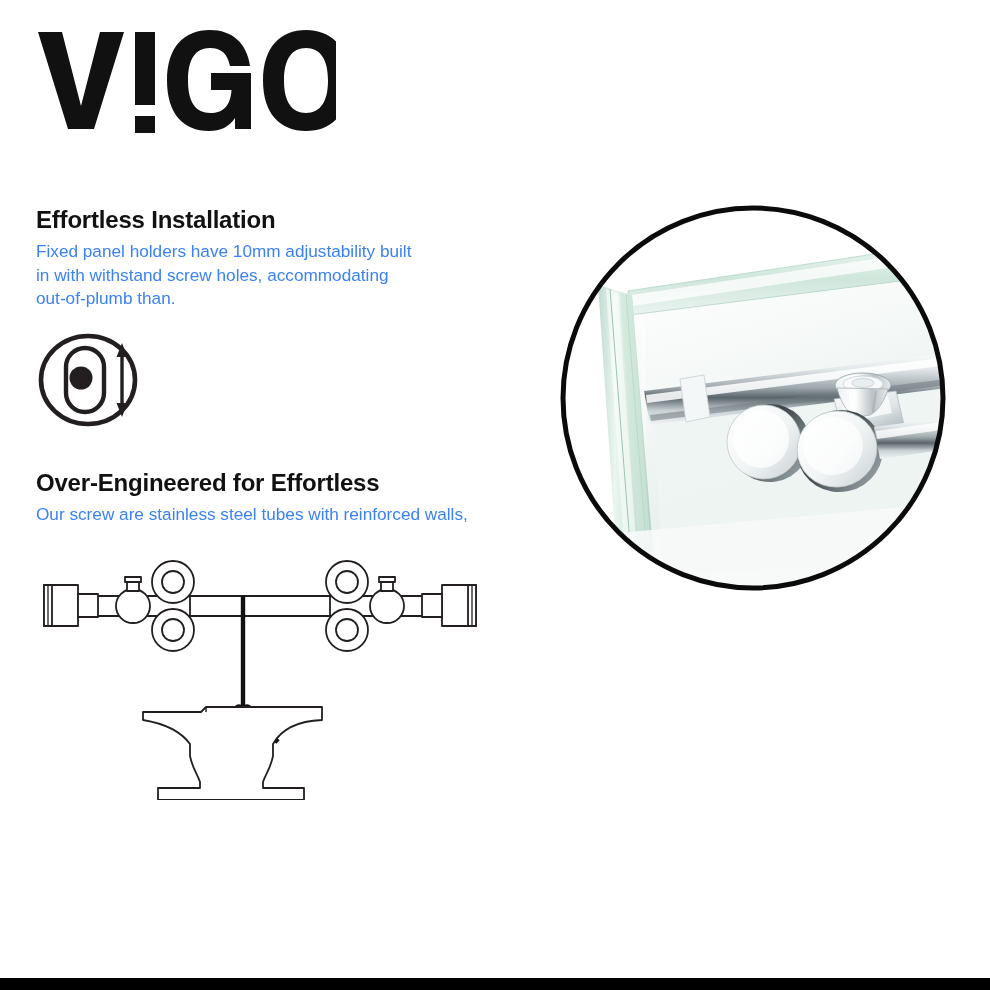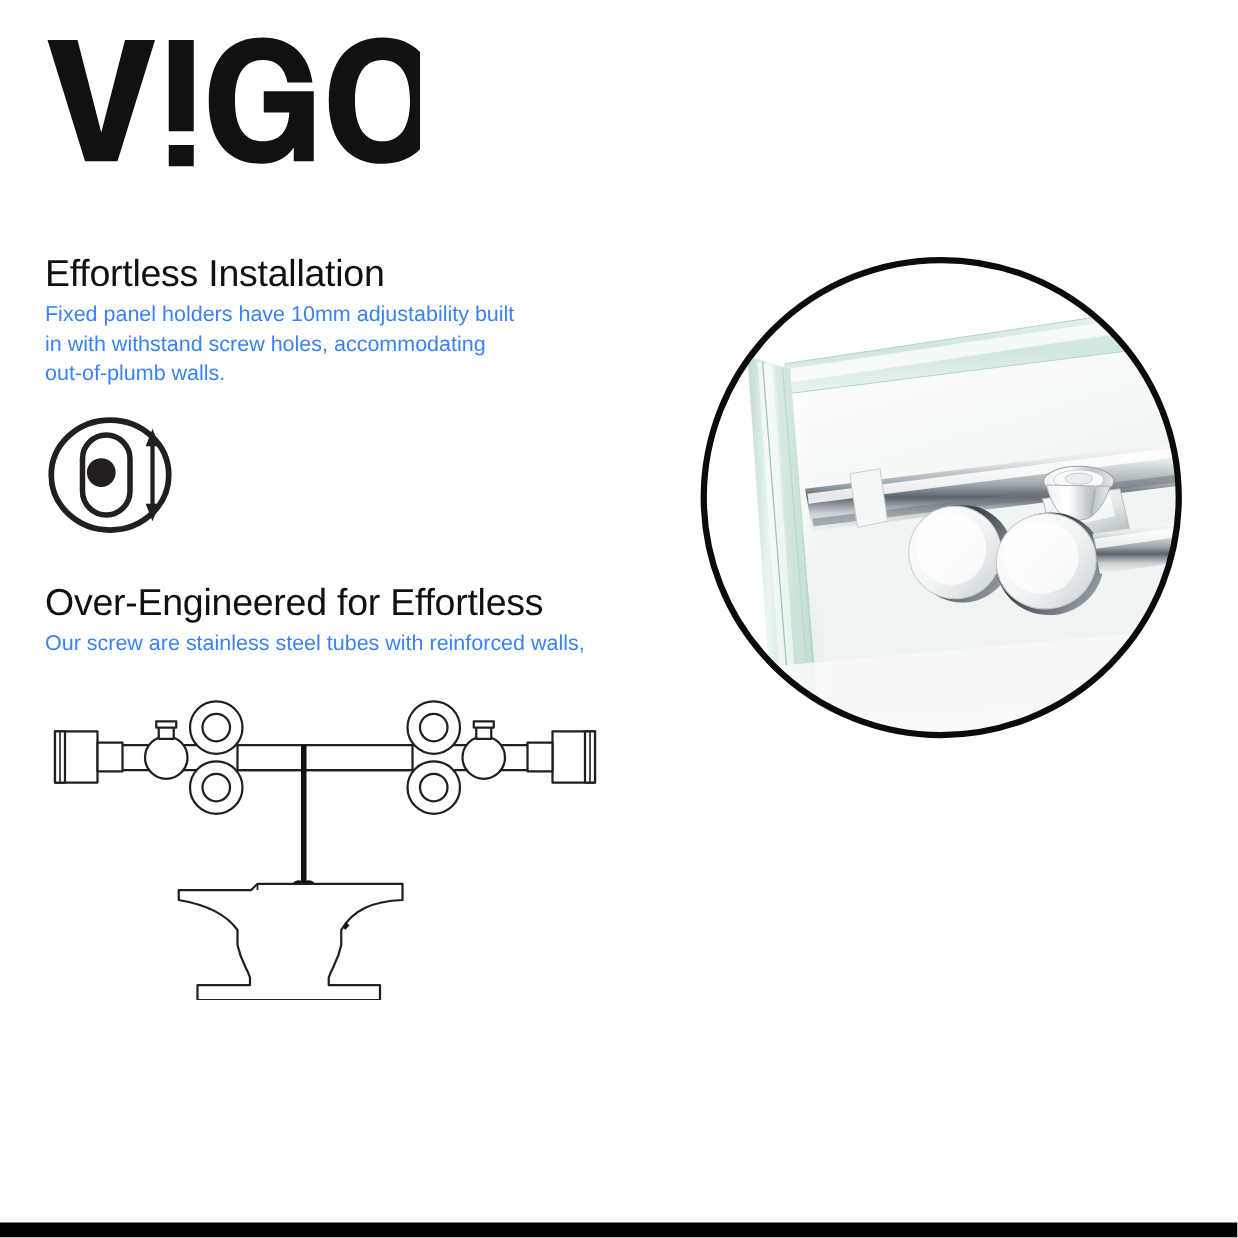--- a/index.html
+++ b/index.html
@@ -30,22 +30,22 @@
   
   .feature-block {
     position: absolute;
     left: 36px;
     width: 470px;
   }
   #feature-install { top: 203px; }
   #feature-sturdy  { top: 466px; }
 
   .feature-heading {
-    font-size: 30px;
-    font-weight: 400;
+    font-size: 24px;
+    font-weight: 700;
     letter-spacing: -0.2px;
     line-height: 34px;
     margin: 0 0 3px 0;
     color: #111111;
     white-space: nowrap;
   }
   .feature-body {
     font-size: 17.2px;
     line-height: 23.5px;
     font-weight: 400;
@@ -108,21 +108,21 @@
       <path d="M227 52.5 C227 19 244.5 2 270 2 C295.5 2 313 19 313 52.5 C313 86 295.5 103 270 103 C244.5 103 227 86 227 52.5 Z M248 52.5 C248 74 256 85 270 85 C284 85 292 74 292 52.5 C292 31 284 20 270 20 C256 20 248 31 248 52.5 Z"></path>
     </g>
   </svg>
 </div>
 
 <div class="feature-block" id="feature-install">
   <h2 class="feature-heading">Effortless Installation</h2>
   <p class="feature-body">
     <span class="line">Fixed panel holders have 10mm adjustability built</span>
     <span class="line">in with withstand screw holes, accommodating</span>
-    <span class="line">out-of-plumb walls.</span>
+    <span class="line">out-of-plumb than.</span>
   </p>
 </div>
 
 <div id="adjustability-icon">
   <svg width="116" height="100" viewBox="0 0 116 100">
     <g fill="none" stroke="#231f20" stroke-width="4.6">
 
       <ellipse cx="52" cy="50" rx="47" ry="44"></ellipse>
 
       <rect x="30" y="18" width="38" height="64" rx="19" ry="19" stroke-width="4.4"></rect>

